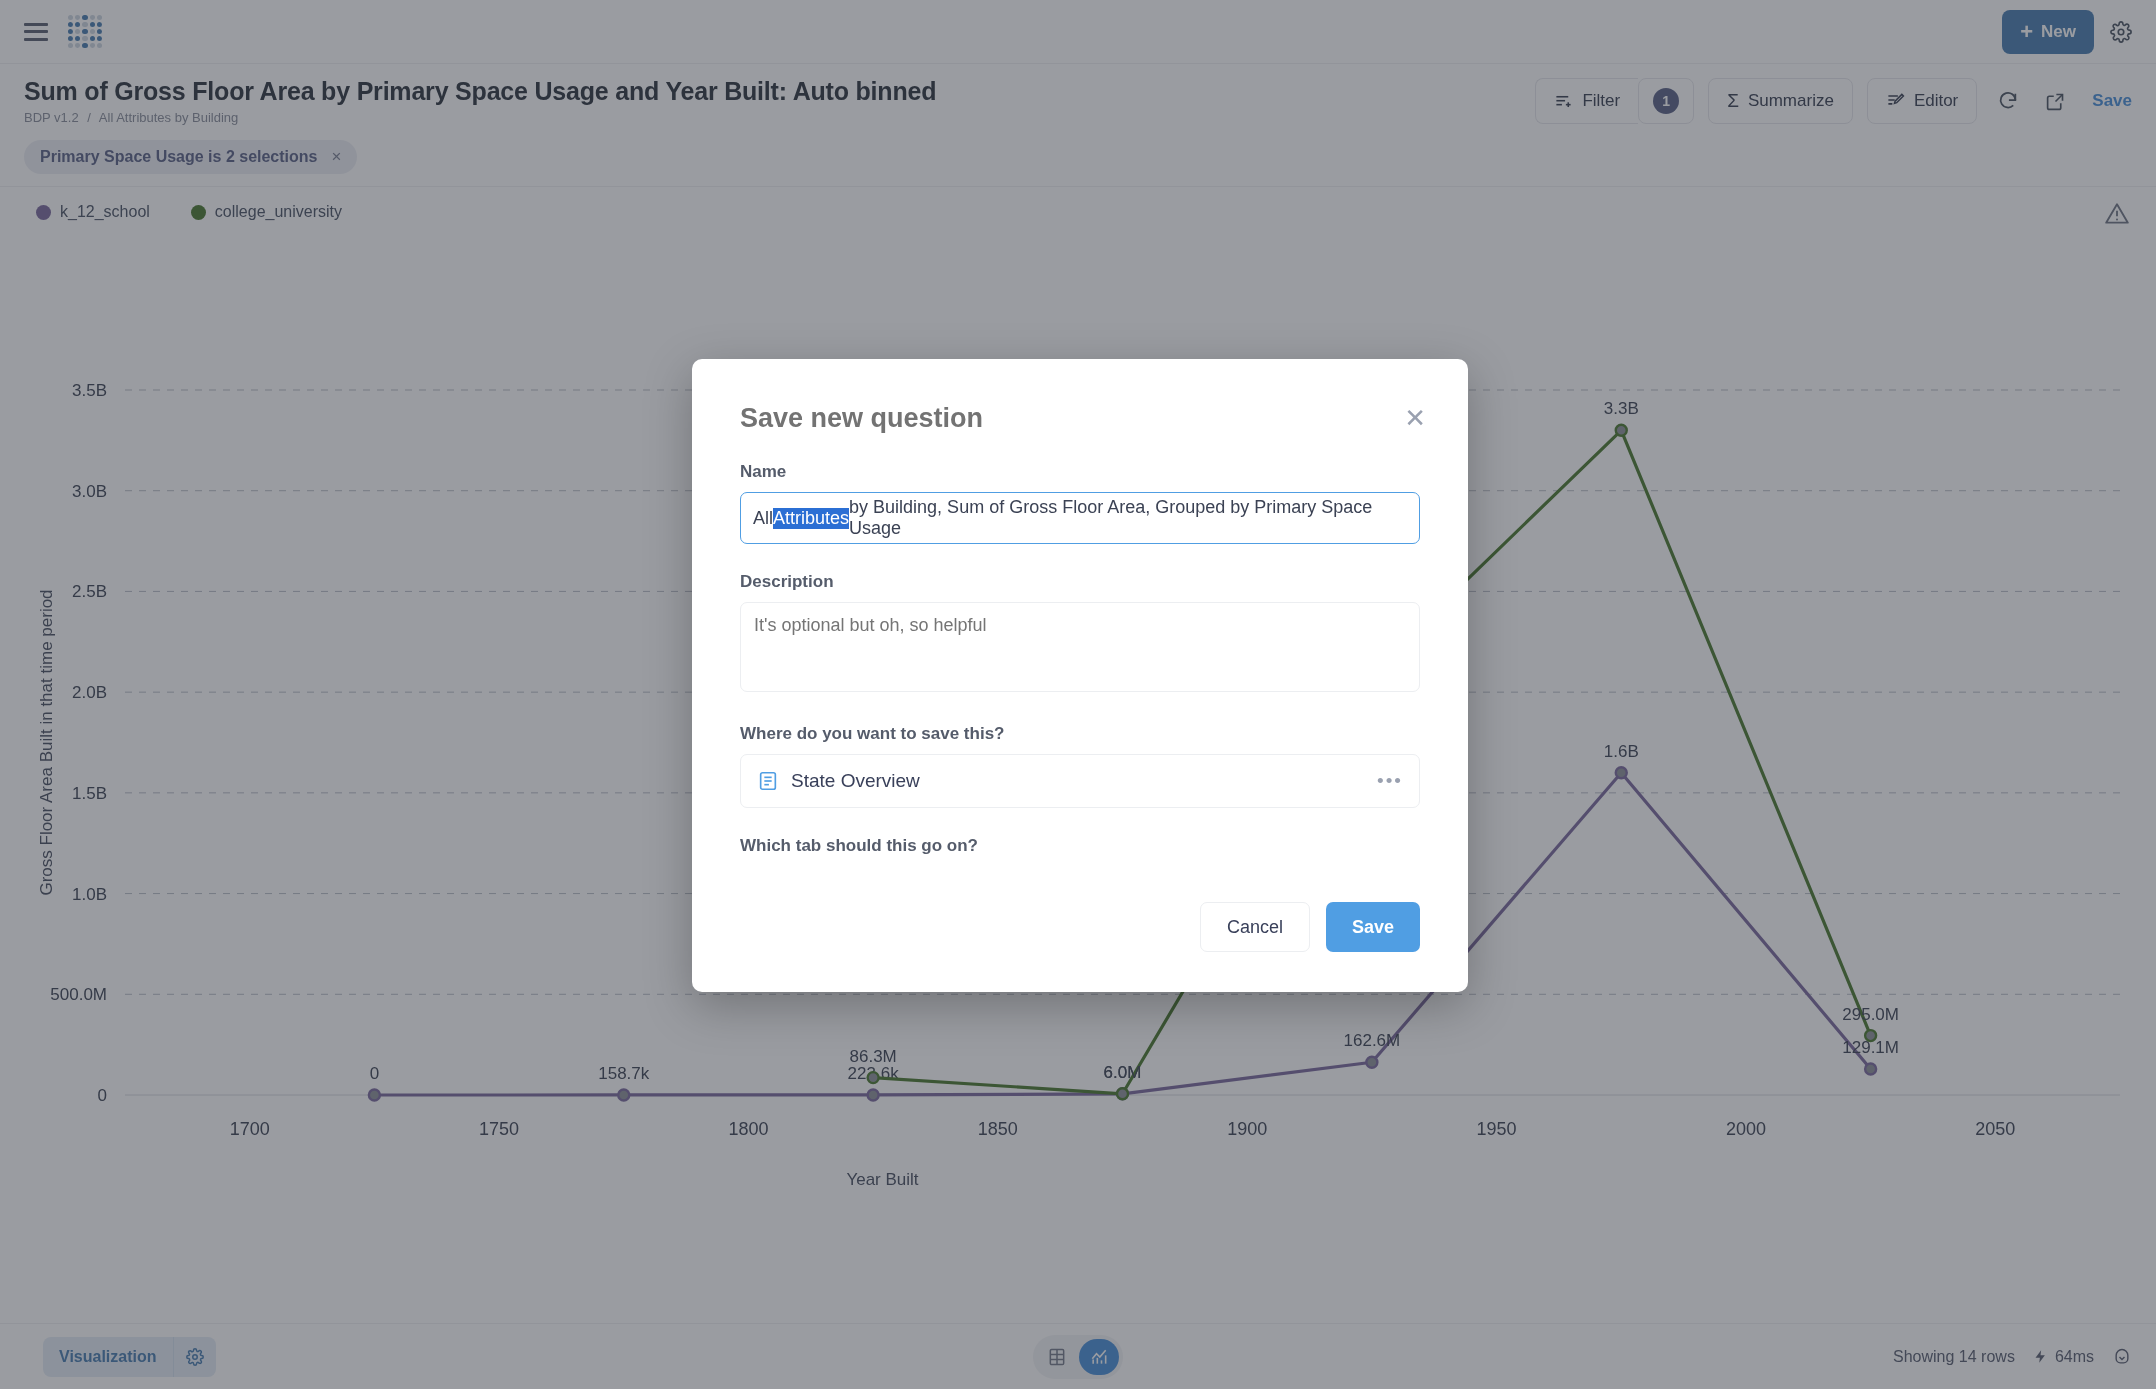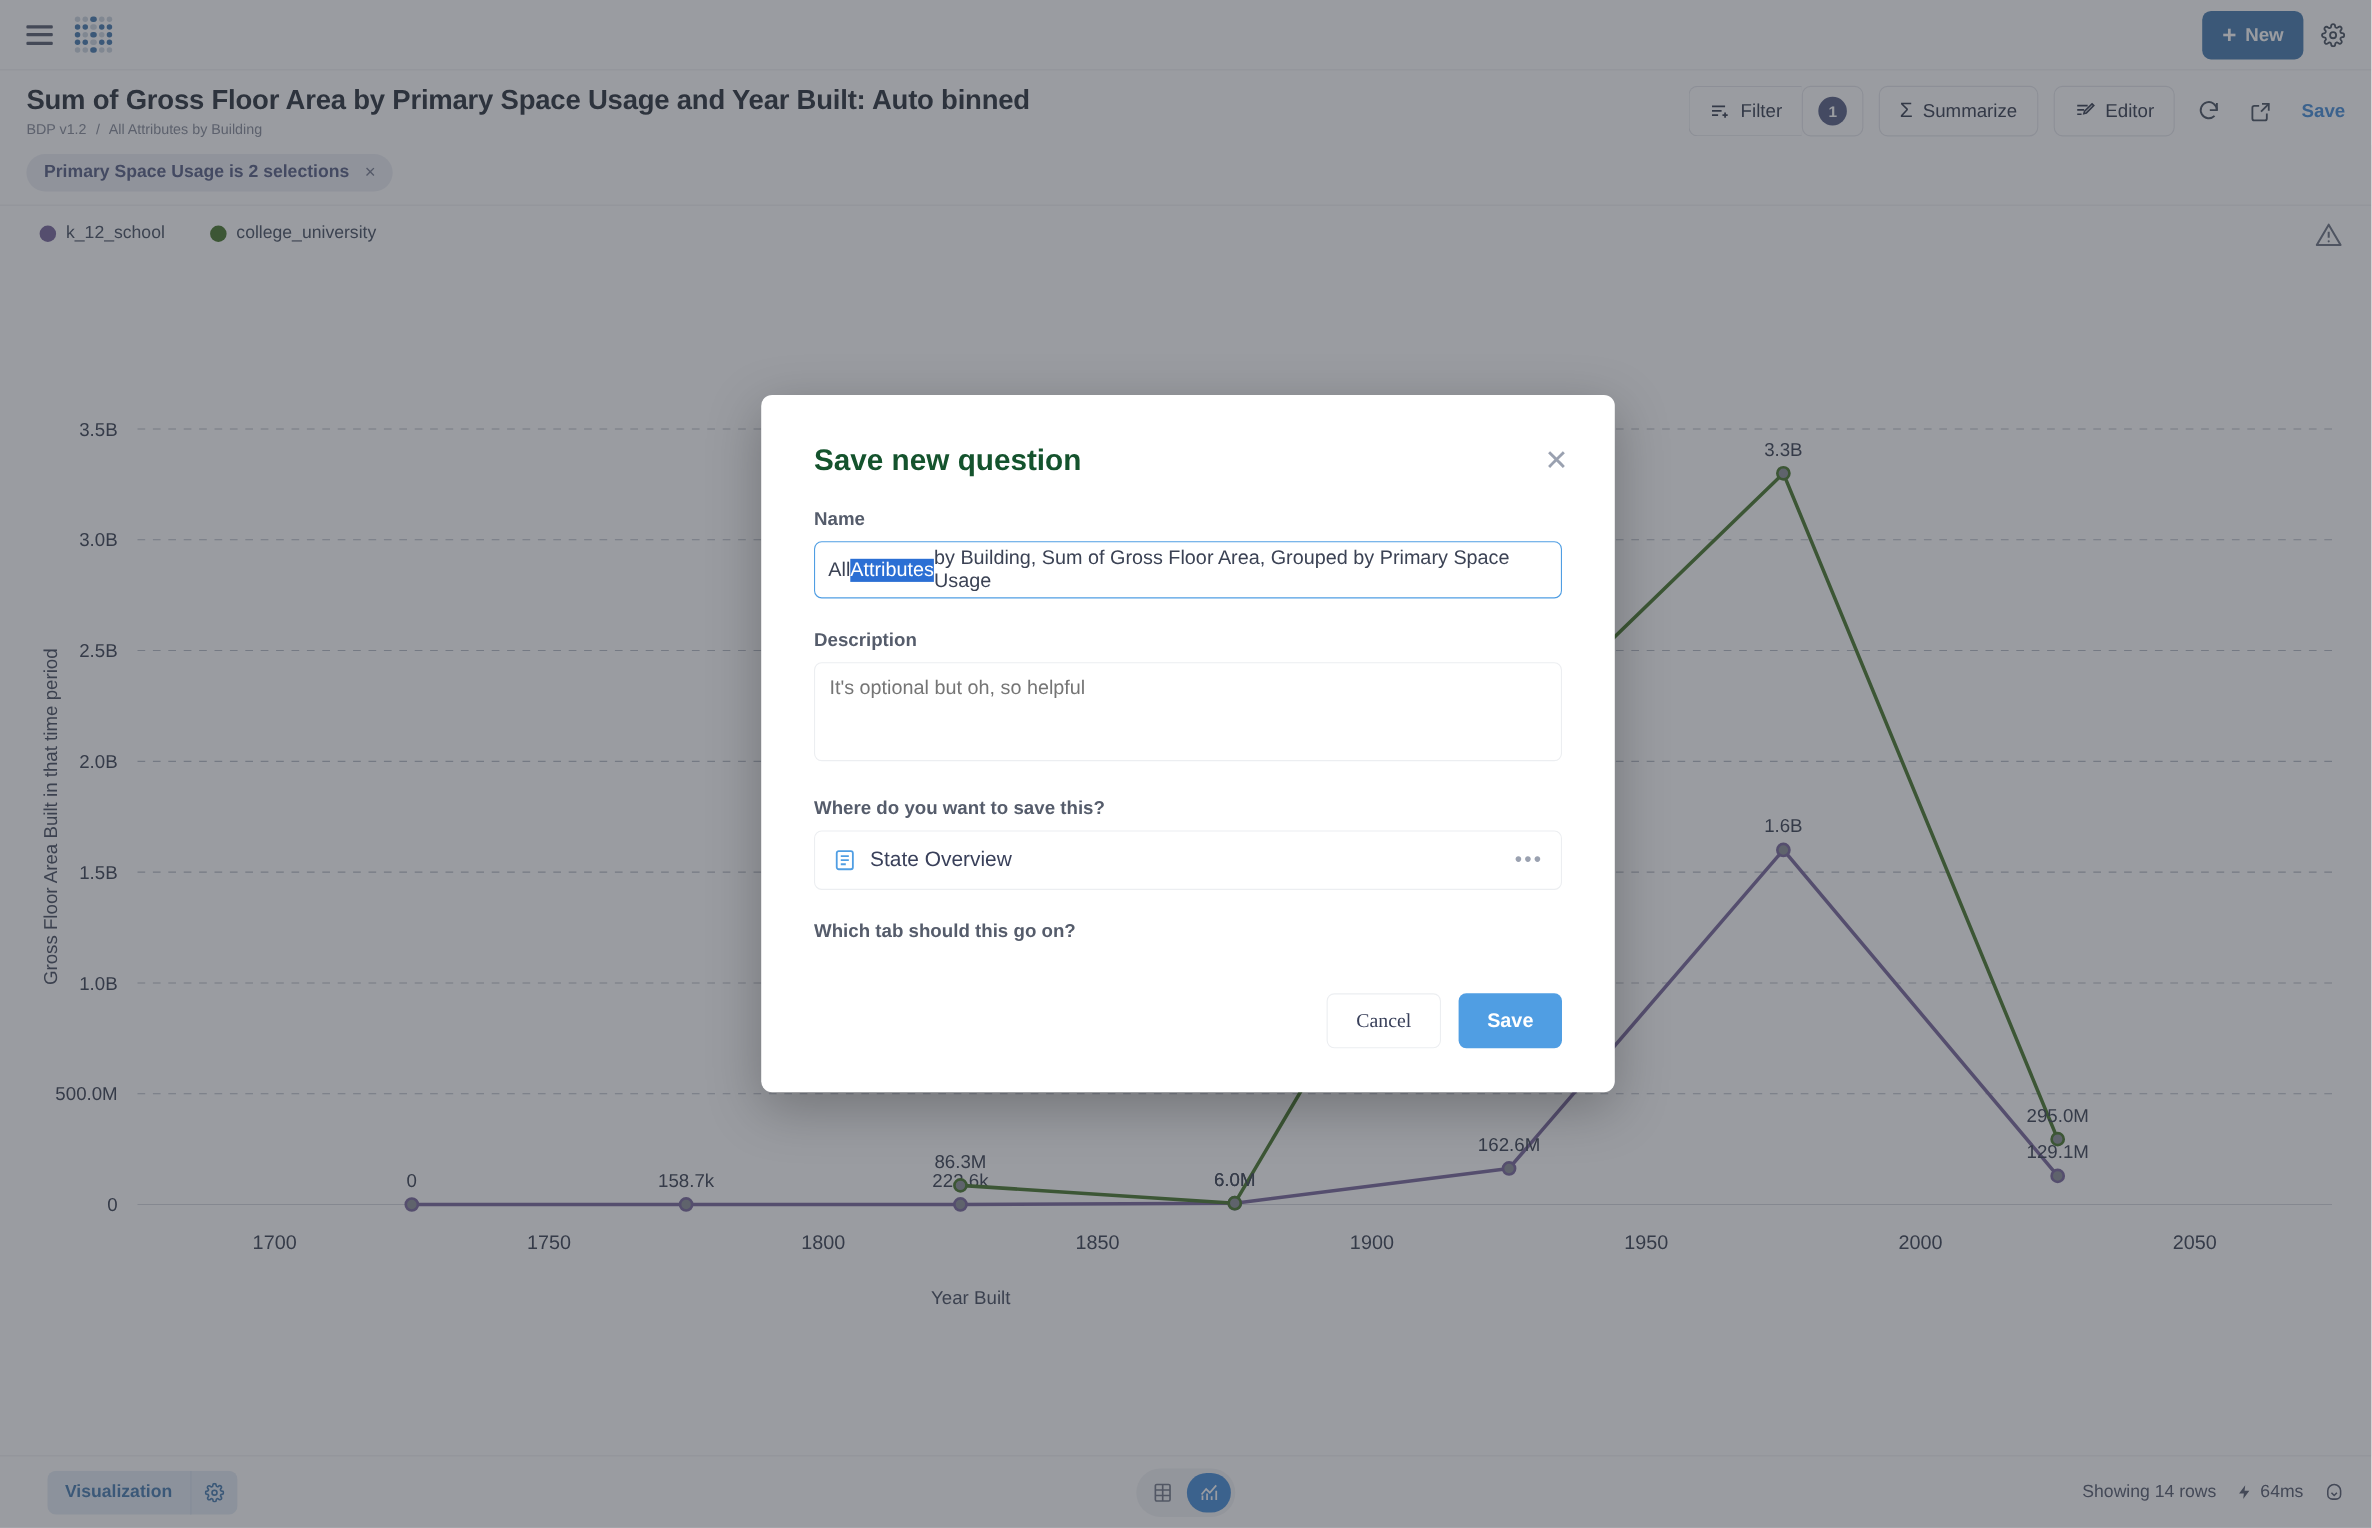--- a/index.html
+++ b/index.html
@@ -99,21 +99,21 @@
      color:#5a6072; font-size:16px; }
   .bottom-right .grp { display:flex; align-items:center; gap:7px; }
 
   
   .backdrop { position:absolute; inset:0; background:rgba(43,48,59,0.48); z-index:50; }
   .modal {
     position:absolute; z-index:60; left:692px; top:359px; width:776px;
     background:#fff; border-radius:10px; box-shadow:0 14px 48px rgba(0,0,0,.26);
     padding: 44px 48px 40px;
   }
-  .modal h2 { font-size:27px; color:#14532d; font-weight:700; }
+  .modal h2 { font-size:27px; color:#737373; font-weight:700; }
   .modal-close { position:absolute; right:42px; top:46px; color:#9aa1b0;
      font-size:26px; cursor:pointer; line-height:1; }
   .fld-label { font-size:17px; color:#555c6b; font-weight:700; margin: 28px 0 10px; }
   .inp {
     width:100%; height:52px; border:1px solid #509ee3; border-radius:7px;
     padding: 0 12px; font-size:18px; color:#3b4254; display:flex; align-items:center;
     font-family:"Liberation Sans", sans-serif; background:#fff;
   }
   .sel-hl { background:#2b6fd4; color:#fff; }
   .ta {
@@ -124,21 +124,21 @@
   .selbox {
     width:100%; height:54px; border:1px solid #eceef1; border-radius:7px;
     display:flex; align-items:center; padding: 0 16px; font-size:19px; color:#39405a;
     cursor:pointer; background:#fff;
   }
   .selbox .dots { margin-left:auto; color:#9aa1b0; letter-spacing:2px; font-size:19px; }
   .selbox .chev { margin-left:auto; color:#6b7280; display:flex; }
   .modal-actions { display:flex; justify-content:flex-end; gap:16px; margin-top:46px; }
   .btn-cancel { height:50px; border:1px solid #eceef1; border-radius:7px; background:#fff;
      padding: 0 26px; font-size:18px; color:#39405a; cursor:pointer;
-     font-family:Liberation Serif, serif;}
+     font-family:Liberation Sans, sans-serif;}
   .btn-save { height:50px; border:none; border-radius:7px; background:#509ee3; color:#fff;
      padding: 0 26px; font-size:18px; font-weight:700; cursor:pointer;
      font-family:"Liberation Sans", sans-serif;}
   .axis-text { font-family:"Liberation Sans", sans-serif; }
 </style>
 </head>
 <body>
 
 <div id="app">
 

